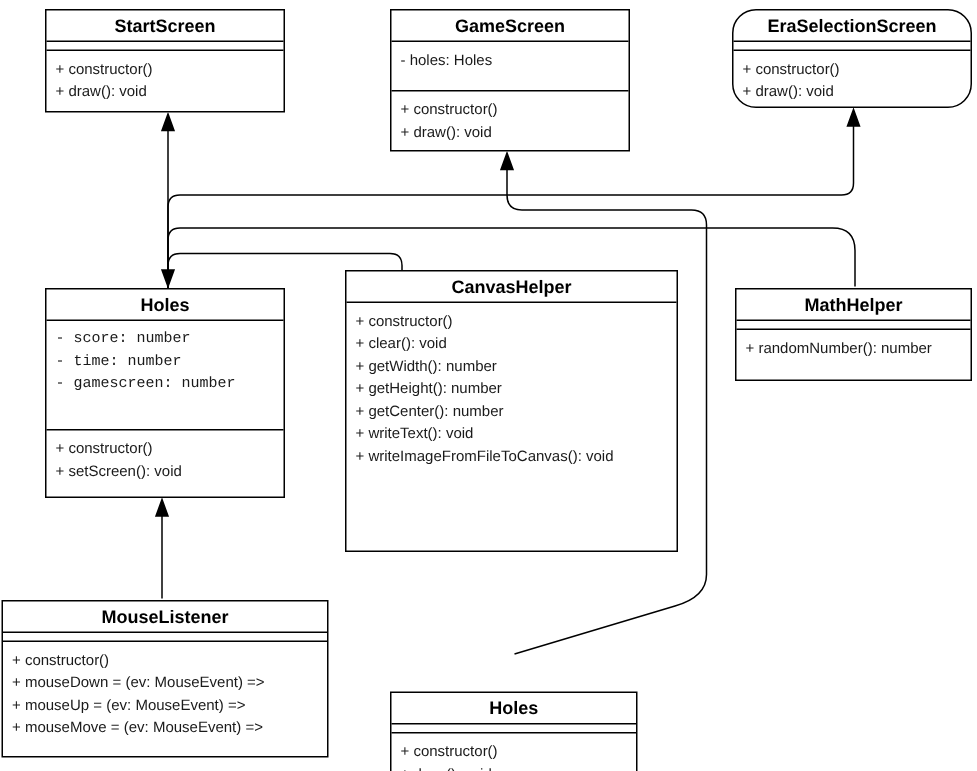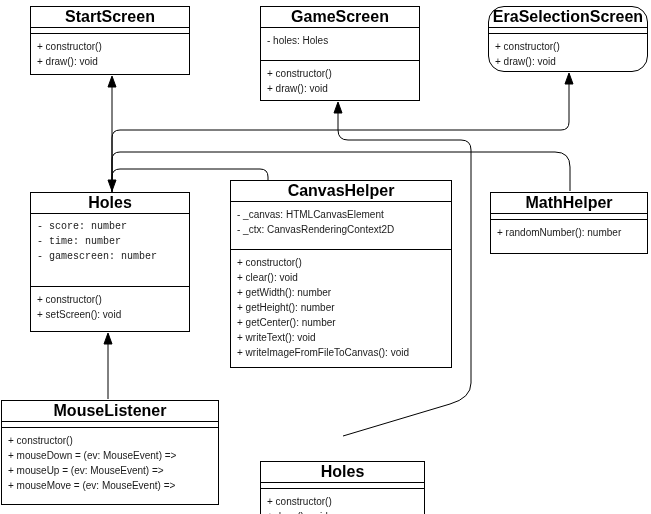--- a/index.html
+++ b/index.html
@@ -38,21 +38,21 @@
     display: flex;
     flex-direction: column;
     color: #000000;
   }
   .uml-title {
     flex: 0 0 21px;
     height: 21px;
     line-height: 20px;
     text-align: center;
     font-weight: bold;
-    font-size: 16px;
+    font-size: 12px;
     border-bottom: 1px solid var(--stroke);
     white-space: nowrap;
     overflow: hidden;
   }
   .uml-attrs {
     flex: 0 0 auto;
     border-bottom: 1px solid var(--stroke);
     padding: 5px 6px;
     overflow: hidden;
   }
@@ -120,24 +120,20 @@
           <div class="uml-line">- time: number</div>
           <div class="uml-line">- gamescreen: number</div>
         </div>
         <div class="uml-methods">
           <div class="uml-line">+ constructor()</div>
           <div class="uml-line">+ setScreen(): void</div>
         </div>
       </div>
       <div class="uml-class" style="left: 230px; top: 180px; width: 222px; height: 188px;">
         <div class="uml-title">CanvasHelper</div>
-        <div class="uml-attrs" style="height: 48px;">
-          <div class="uml-line">- _canvas: HTMLCanvasElement</div>
-          <div class="uml-line">- _ctx: CanvasRenderingContext2D</div>
-        </div>
         <div class="uml-methods">
           <div class="uml-line">+ constructor()</div>
           <div class="uml-line">+ clear(): void</div>
           <div class="uml-line">+ getWidth(): number</div>
           <div class="uml-line">+ getHeight(): number</div>
           <div class="uml-line">+ getCenter(): number</div>
           <div class="uml-line">+ writeText(): void</div>
           <div class="uml-line">+ writeImageFromFileToCanvas(): void</div>
         </div>
       </div>

